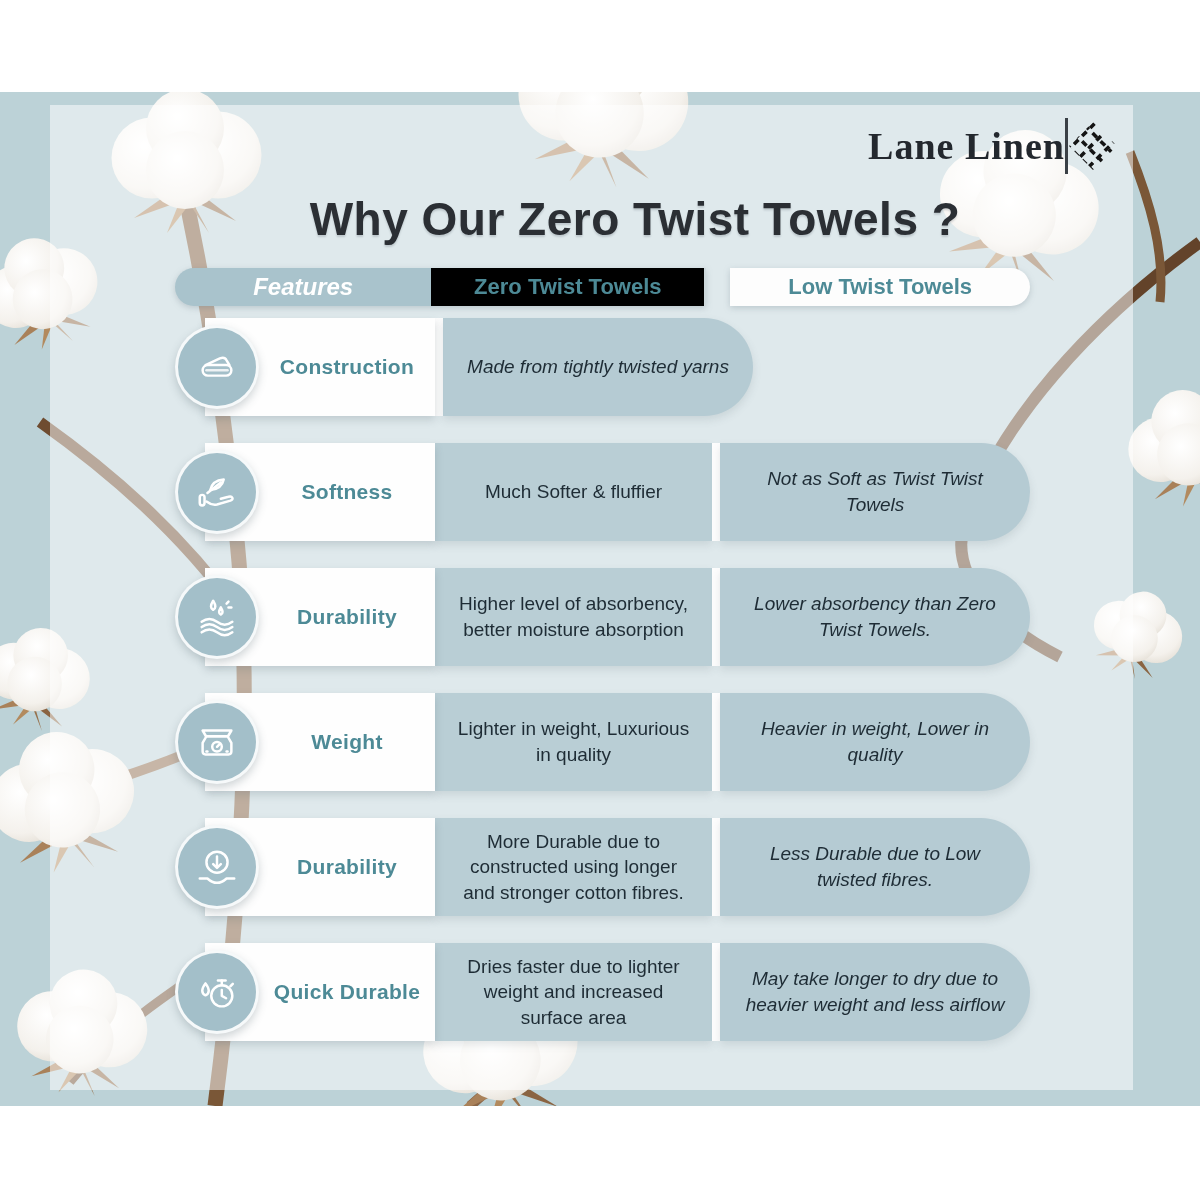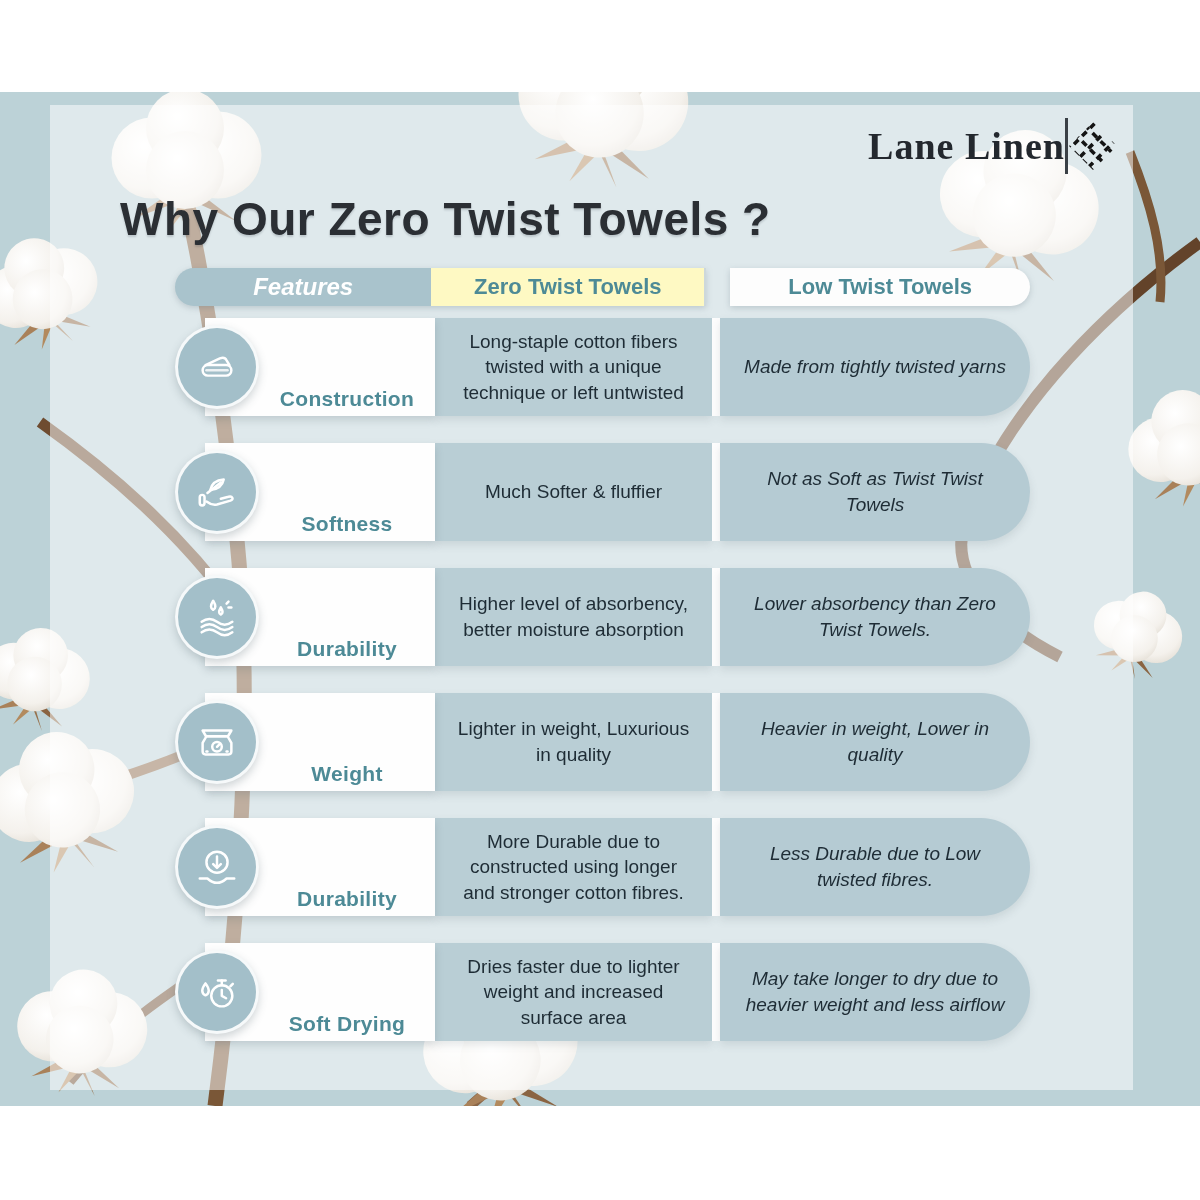--- a/index.html
+++ b/index.html
@@ -10,41 +10,41 @@
   .photo svg{display:block;}
   
   .frost{position:absolute;left:50px;top:105px;width:1083px;height:985px;
          background:rgba(255,255,255,0.52);}
   
   .logo{position:absolute;top:118px;right:82px;display:flex;align-items:center;}
   .logo .name{font-family:"Liberation Serif","DejaVu Serif",serif;font-weight:700;
               font-size:38px;color:#23282e;letter-spacing:1px;}
   .logo .bar{width:3px;height:56px;background:#3a4046;}
   
-  .title{position:absolute;left:120px;top:192px;width:1030px;text-align:left;
+  .title{position:absolute;left:120px;top:192px;width:1030px;text-align:center;
          font-size:46px;font-weight:700;color:#2b2f34;letter-spacing:.5px;
          text-shadow:0 2px 2px rgba(40,50,60,.18);}
   
   .table{position:absolute;left:175px;top:268px;width:855px;}
   .thead{display:flex;height:38px;margin-bottom:12px;
          filter:drop-shadow(0 2px 3px rgba(80,100,110,.25));}
   .th{display:flex;align-items:center;justify-content:center;font-weight:700;}
   .th.features{width:260px;background:#a9c3cc;color:#ffffff;font-size:24px;
                border-radius:19px 0 0 19px;font-style:italic;}
-  .th.zero{width:277px;background:#fef9c3;color:#4d8a96;font-size:22px;}
+  .th.zero{width:277px;background:#000000;color:#4d8a96;font-size:22px;}
   .th.sep{width:2px;background:#cdd8db;}
   .th.low{width:304px;background:#fdfdfd;color:#4d8a96;font-size:22px;
           border-radius:0 19px 19px 0;margin-left:24px;}
   .row{position:relative;display:flex;height:98px;margin-bottom:27px;}
   .featcell{position:relative;width:260px;height:98px;flex:none;}
   .featbox{position:absolute;left:30px;top:0;width:230px;height:98px;background:#fefefe;
            box-shadow:0 4px 8px rgba(80,100,110,.22);}
   .featlabel{position:absolute;left:88px;right:4px;top:0;height:98px;display:flex;
              align-items:center;justify-content:center;white-space:nowrap;
-             font-size:21px;font-weight:700;color:#4d8a96;letter-spacing:.3px;margin-top:32px;}
+             font-size:21px;font-weight:700;color:#4d8a96;letter-spacing:.3px;}
   .featicon{position:absolute;left:0;top:7px;width:84px;height:84px;border-radius:50%;
             background:#a3bfc9;border:3px solid rgba(255,255,255,.9);box-sizing:border-box;
             display:flex;align-items:center;justify-content:center;
             box-shadow:0 4px 8px rgba(70,90,100,.25);}
   .cell{display:flex;align-items:center;justify-content:center;text-align:center;
         font-size:19px;font-weight:500;color:#1e2c35;line-height:1.35;
         box-shadow:0 4px 8px rgba(80,100,110,.15);}
   .cell.zero{width:277px;background:#b9ced5;padding:0 18px;box-sizing:border-box;}
   .vsep{width:8px;background:#fdfdfd;flex:none;}
   .cell.low{width:310px;background:#b5cbd3;padding:0 24px;box-sizing:border-box;
@@ -145,21 +145,20 @@
         <div class="featbox"></div>
         <div class="featicon">
           <svg class="ic" width="46" height="46" viewBox="0 0 48 48">
             <rect x="9" y="22" width="30" height="11" rx="5.5"></rect>
             <path d="M12 22 l15 -7 q5 -2 7 2 l3 5"></path>
             <line x1="13" y1="27.5" x2="35" y2="27.5" opacity=".8"></line>
           </svg>
         </div>
         <div class="featlabel">Construction</div>
       </div>
-      <div class="cell zero">Long-staple cotton fibers twisted with a unique technique or left untwisted</div>
       <div class="vsep"></div>
       <div class="cell low">Made from tightly twisted yarns</div>
     </div>
 
     <div class="row">
       <div class="featcell">
         <div class="featbox"></div>
         <div class="featicon">
           <svg class="ic" width="46" height="46" viewBox="0 0 48 48">
             <path d="M17 22 q2 -10 14 -11 q-2 10 -14 11 z"></path>
@@ -240,21 +239,21 @@
         <div class="featicon">
           <svg class="ic" width="46" height="46" viewBox="0 0 48 48">
             <path d="M12 15 c4.5 6 4.5 10.5 0 12.5 c-4.5 -2 -4.5 -6.5 0 -12.5 z"></path>
             <circle cx="29" cy="28" r="11"></circle>
             <line x1="29" y1="12" x2="29" y2="17"></line>
             <line x1="25" y1="12" x2="33" y2="12"></line>
             <line x1="38" y1="18" x2="40.5" y2="15.5"></line>
             <path d="M29 28 v-6 M29 28 l4.5 2.5"></path>
           </svg>
         </div>
-        <div class="featlabel">Soft Drying</div>
+        <div class="featlabel">Quick Durable</div>
       </div>
       <div class="cell zero">Dries faster due to lighter weight and increased surface area</div>
       <div class="vsep"></div>
       <div class="cell low">May take longer to dry due to heavier weight and less airflow</div>
     </div>
 
   </div>
 </div>
 
 </body></html>

